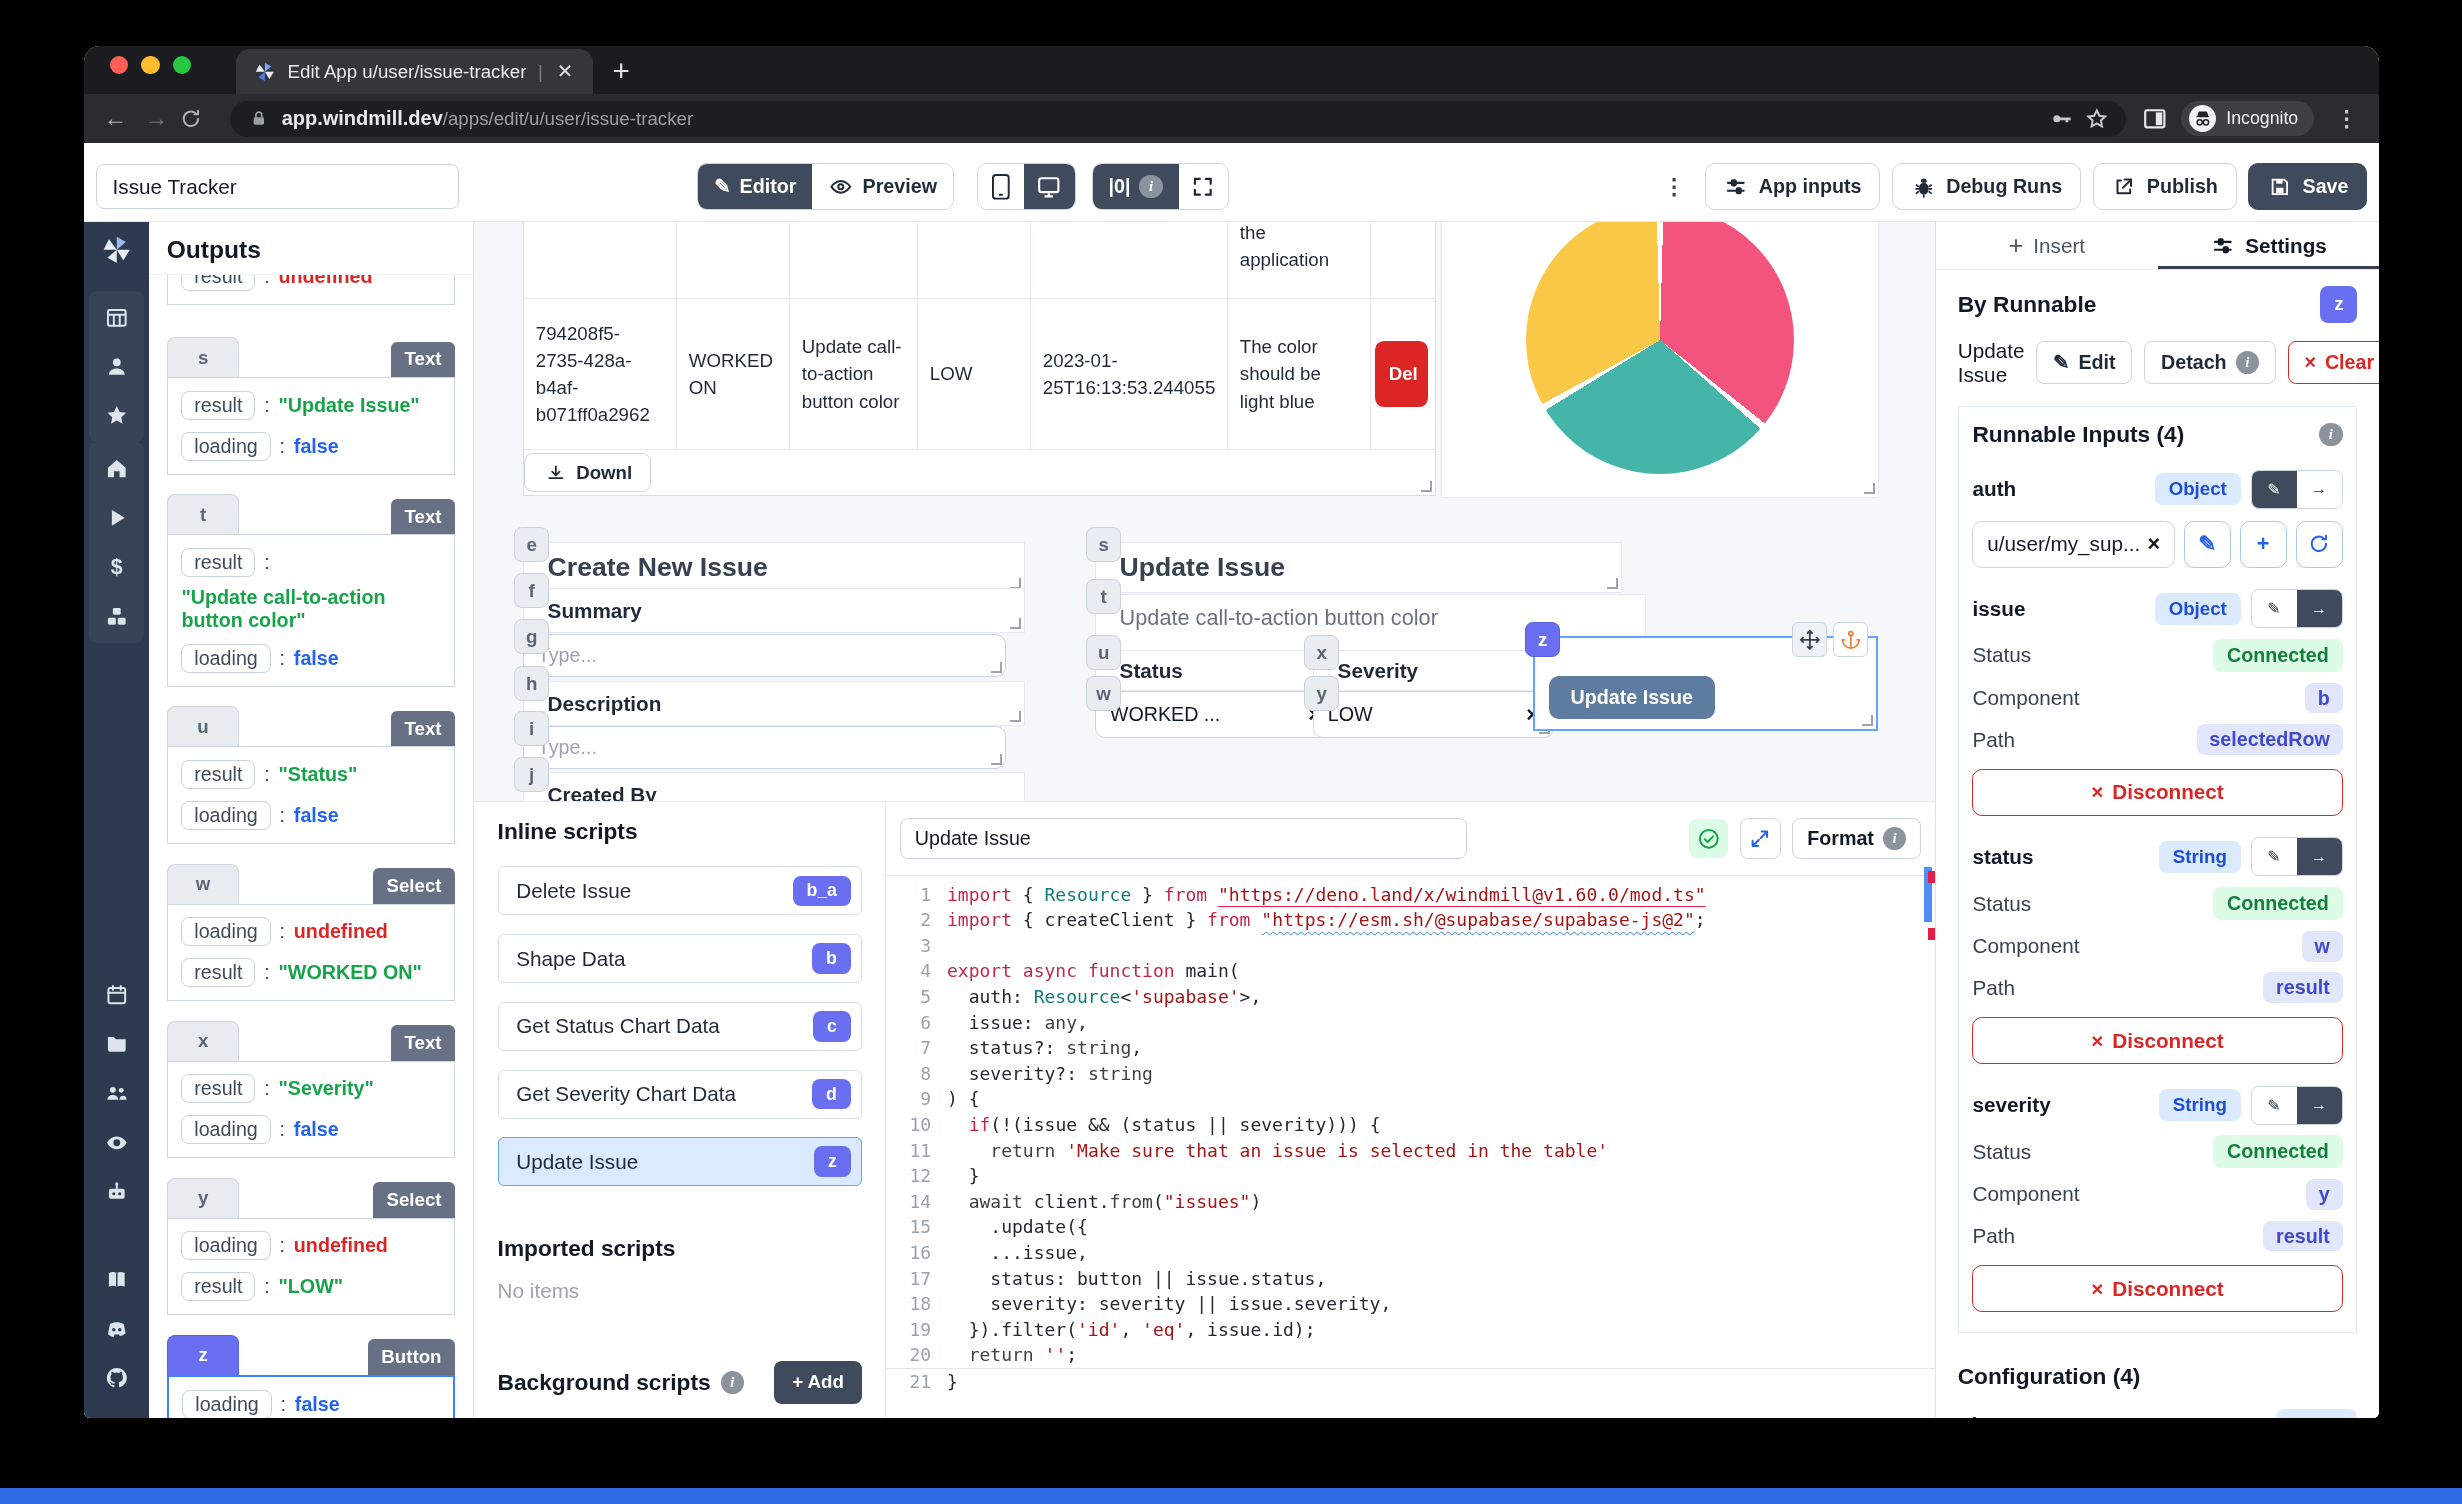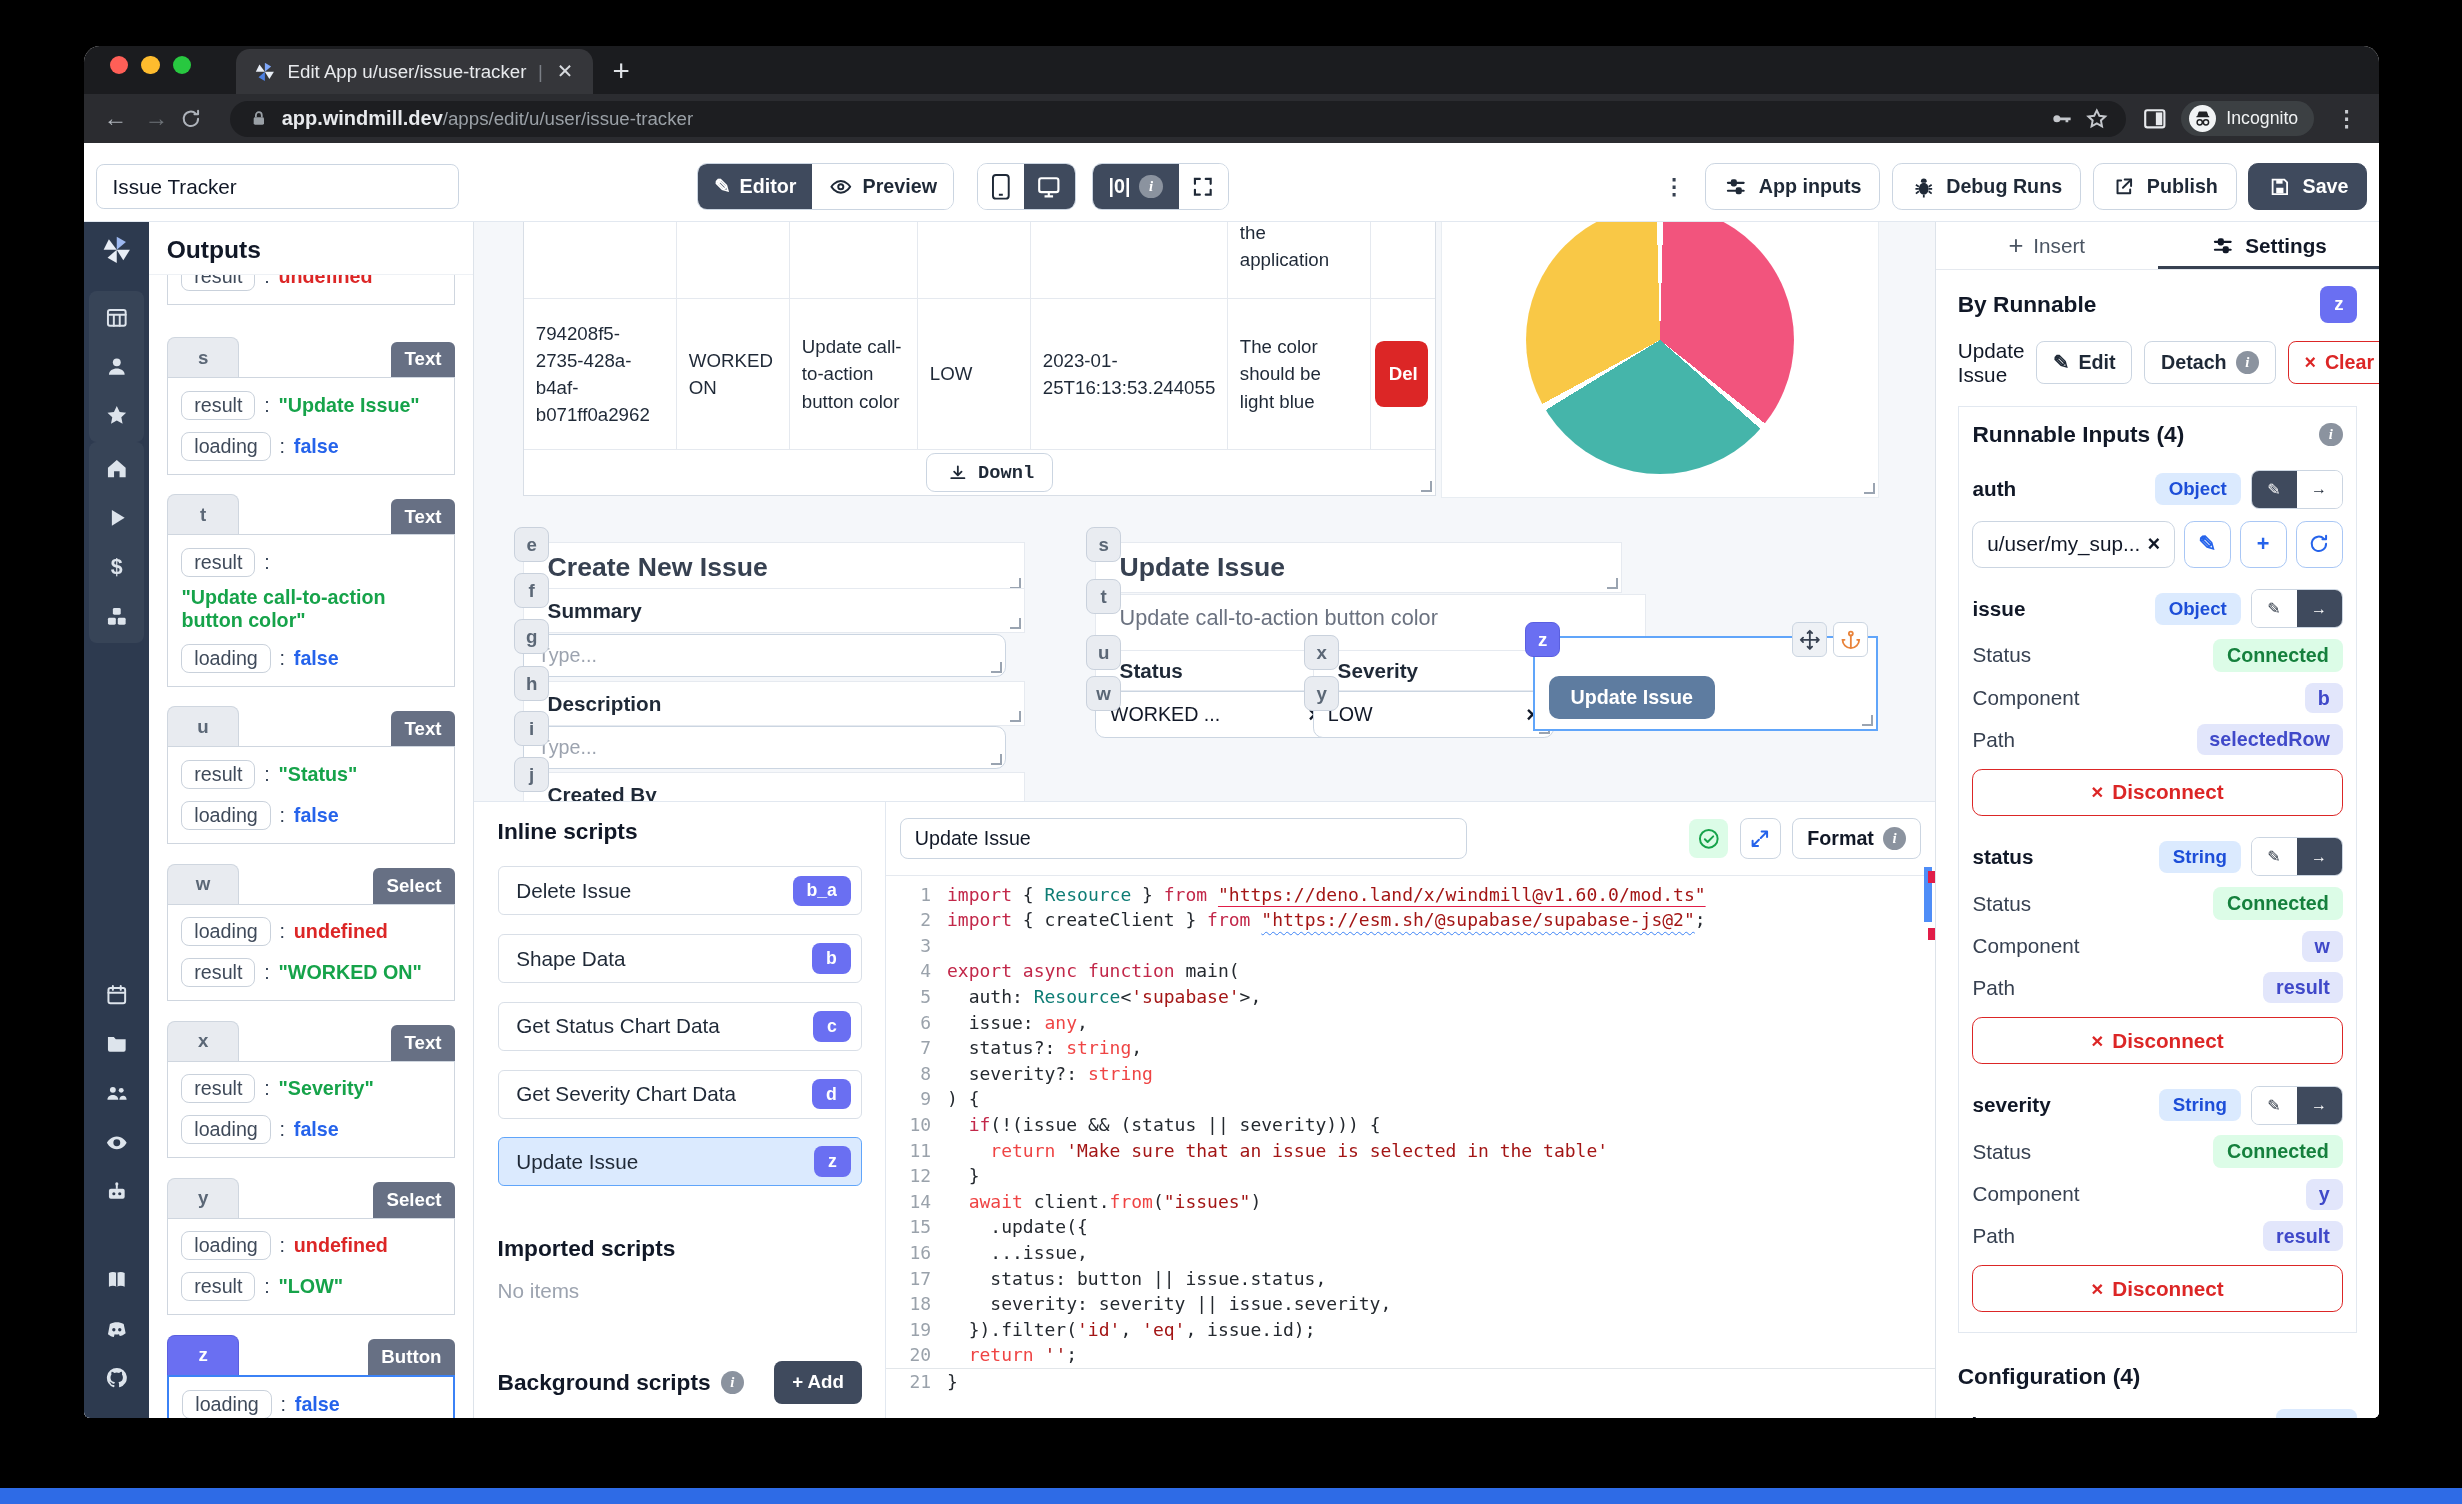--- a/index.html
+++ b/index.html
@@ -77,21 +77,21 @@
   .xmark{color:#111827;font-weight:bold;font-size:21.7px;}
   .zbox{position:absolute;border:2px solid #60a5fa;background:#fff;}
   .handle{position:absolute;width:33px;height:33px;border:1px solid #cbd5e1;border-radius:5.9px;display:flex;align-items:center;justify-content:center;background:#eef1f5;}
   .handle.anchor{background:#fff;color:#e8833a;}
   .zbtn{position:absolute;left:13.8px;bottom:9.9px;background:#5e7ca0;color:#fff;font-weight:bold;font-size:19.7px;border-radius:9.9px;padding:9.9px 21.7px;}
   .wtable{position:absolute;background:#fff;border:1px solid #d8dee6;display:flex;flex-direction:column;overflow:hidden;}
   .trow{display:grid;grid-template-columns:153px 113px 128px 113px 197px 143px 62px;border-bottom:1px solid #e5e9ef;}
   .tcell{border-right:1px solid #e5e9ef;padding:9.9px 11.8px;font-size:18.7px;color:#1f2937;line-height:1.45;overflow:hidden;}
   .trow.r2 .tcell{display:flex;align-items:center;}
   .del-btn{background:#dc2626;color:#fff;font-weight:bold;font-size:18.7px;border-radius:8.9px;padding:19.7px 9.9px 19.7px 13.8px;margin-left:3.9px;white-space:nowrap;}
-  .tfoot{height:47px;display:flex;align-items:center;justify-content:center;position:relative;font-family:Liberation Mono, monospace;}
+  .tfoot{height:47px;display:flex;align-items:center;justify-content:flex-start;position:relative;}
   .dl-btn{border:1px solid #cbd5e1;border-radius:8.9px;height:37px;display:flex;align-items:center;gap:7.9px;padding:0 17.7px;font-size:18.7px;font-weight:bold;color:#1f2937;margin-right:-19.7px;background:#fff;white-space:nowrap;}
   .piewrap{position:absolute;background:#fff;border:1px solid #e8edf2;display:flex;align-items:center;justify-content:center;}
   .pie{width:268px;height:268px;border-radius:50%;}
   
   .bottom{flex:1;display:flex;border-top:1px solid #e2e8f0;background:#fff;min-height:0;}
   .scripts{width:364px;border-right:1px solid #e2e8f0;padding:15.8px 23.6px 13.8px;display:flex;flex-direction:column;flex:none;}
   .scripts-title{font-weight:bold;font-size:22.7px;color:#111827;margin-bottom:21.7px;}
   .script-item{height:47px;border:1px solid #d9dfe7;border-radius:5.9px;display:flex;align-items:center;justify-content:space-between;padding:0 9.9px 0 17.7px;margin-bottom:18.7px;font-size:20.7px;color:#1f2937;background:#fff;flex:none;}
   .script-item.sel{background:#dbeafe;border-color:#60a5fa;}
   .badge-indigo{background:#6a6ff2;color:#fff;font-weight:bold;font-size:17.7px;border-radius:7.9px;padding:4.9px 13.8px;}
@@ -107,21 +107,21 @@
   .ed-spacer{flex:1;}
   .check-btn{width:39px;height:39px;border-radius:7.9px;background:#dcfce7;display:flex;align-items:center;justify-content:center;}
   .expand-btn{width:39px;height:39px;border-radius:7.9px;border:1px solid #cbd5e1;display:flex;align-items:center;justify-content:center;color:#2563eb;}
   .format-btn{height:39px;border:1px solid #cbd5e1;border-radius:7.9px;padding:0 13.8px;display:flex;gap:8.9px;align-items:center;font-size:19.7px;font-weight:bold;color:#111827;}
   .code{flex:1;position:relative;font-family:"DejaVu Sans Mono",monospace;font-size:18px;line-height:25.6px;padding-top:5.9px;overflow:hidden;background:#fff;}
   .code-line{display:flex;}
   .code-line.lastline{border-top:1px solid #e2e6ea;}
   .ln{width:45px;text-align:right;padding-right:15.8px;color:#9aa2ab;flex:none;}
   .lc{white-space:pre;color:#24292f;}
   .tok-kwr{color:#c22749;}
-  .tok-kwb{color:#ef4444;}
+  .tok-kwb{color:#404040;}
   .tok-type{color:#0e7d75;}
   .tok-str{color:#a31515;}
   .u-red{text-decoration:underline;text-decoration-color:#d row;text-decoration-color:#e11d48;text-underline-offset:4.9px;}
   .u-blue{text-decoration:underline wavy #3b82f6 1px;text-underline-offset:4.9px;}
   .ruler{position:absolute;right:0;top:57px;bottom:0;width:13.8px;}
   .ruler .thumb{position:absolute;right:3px;top:7.9px;width:7.9px;height:55px;background:#4f8df7;}
   .ruler .mark{position:absolute;right:0;width:6.9px;height:11.8px;background:#e11d48;}
   
   .settings{width:443px;border-left:1px solid #dde3ea;display:flex;flex-direction:column;flex:none;background:#fff;overflow:hidden;}
   .stabs{height:47px;display:flex;border-bottom:1px solid #e5e9ef;flex:none;}

